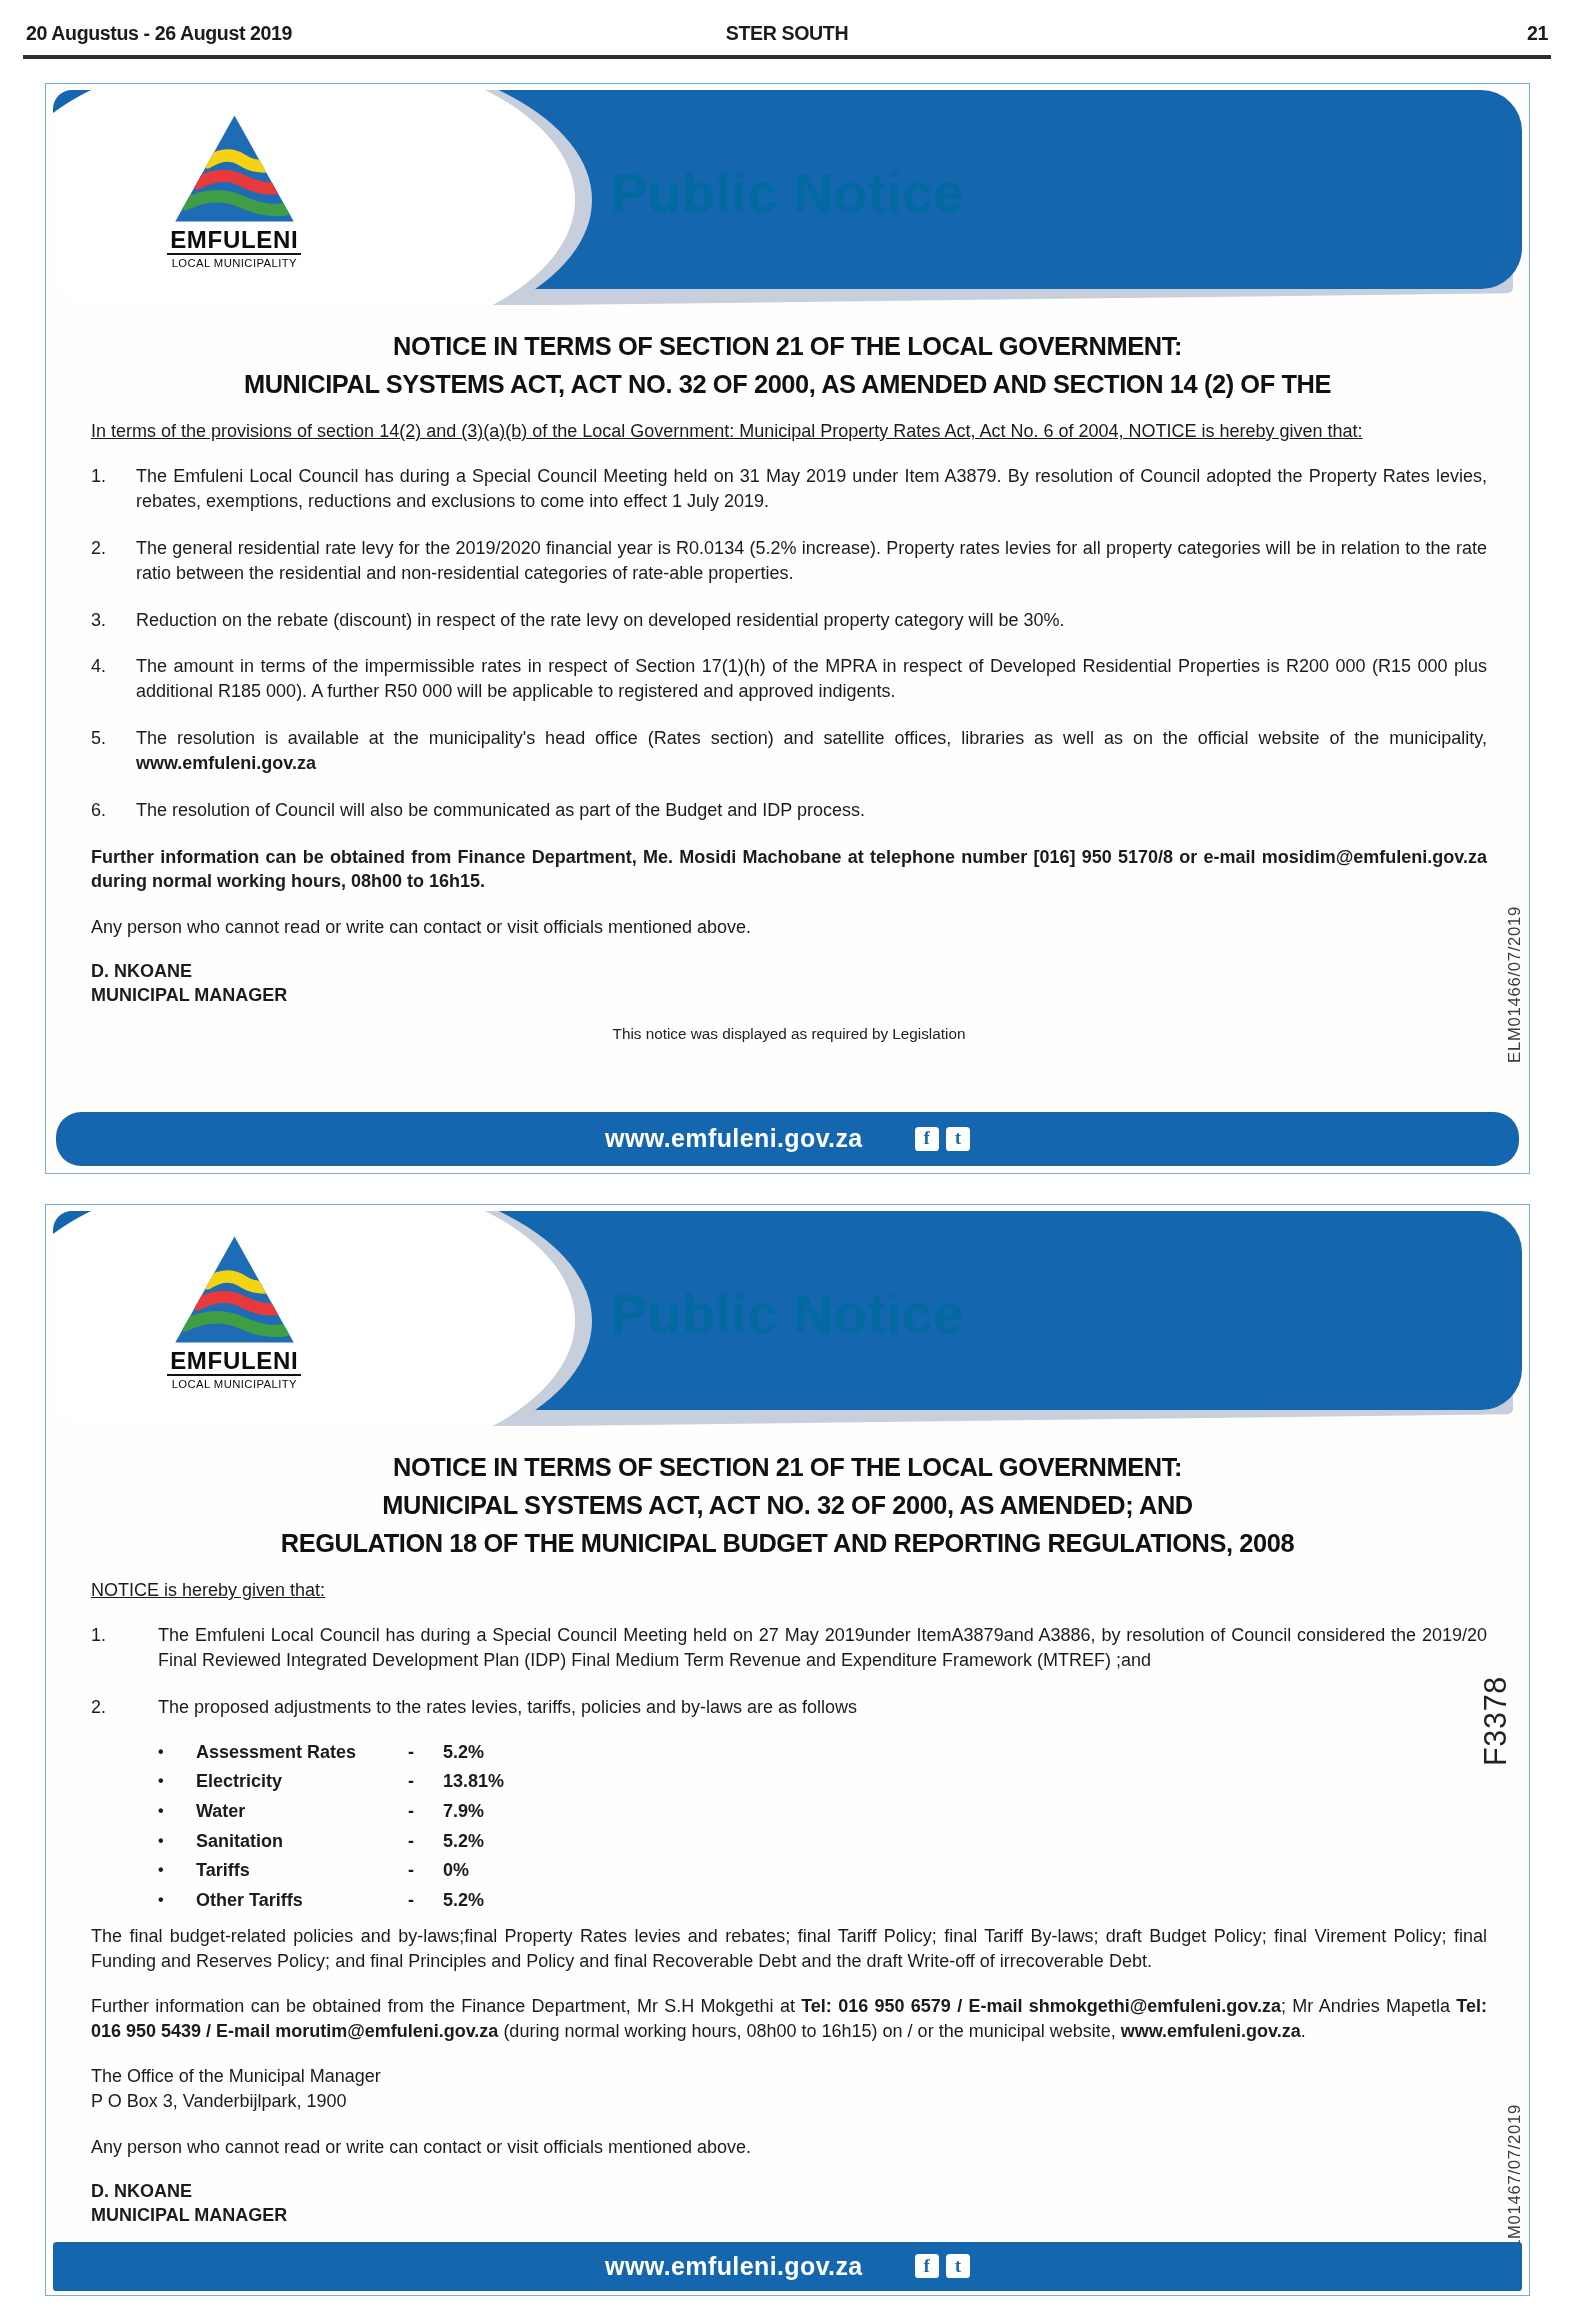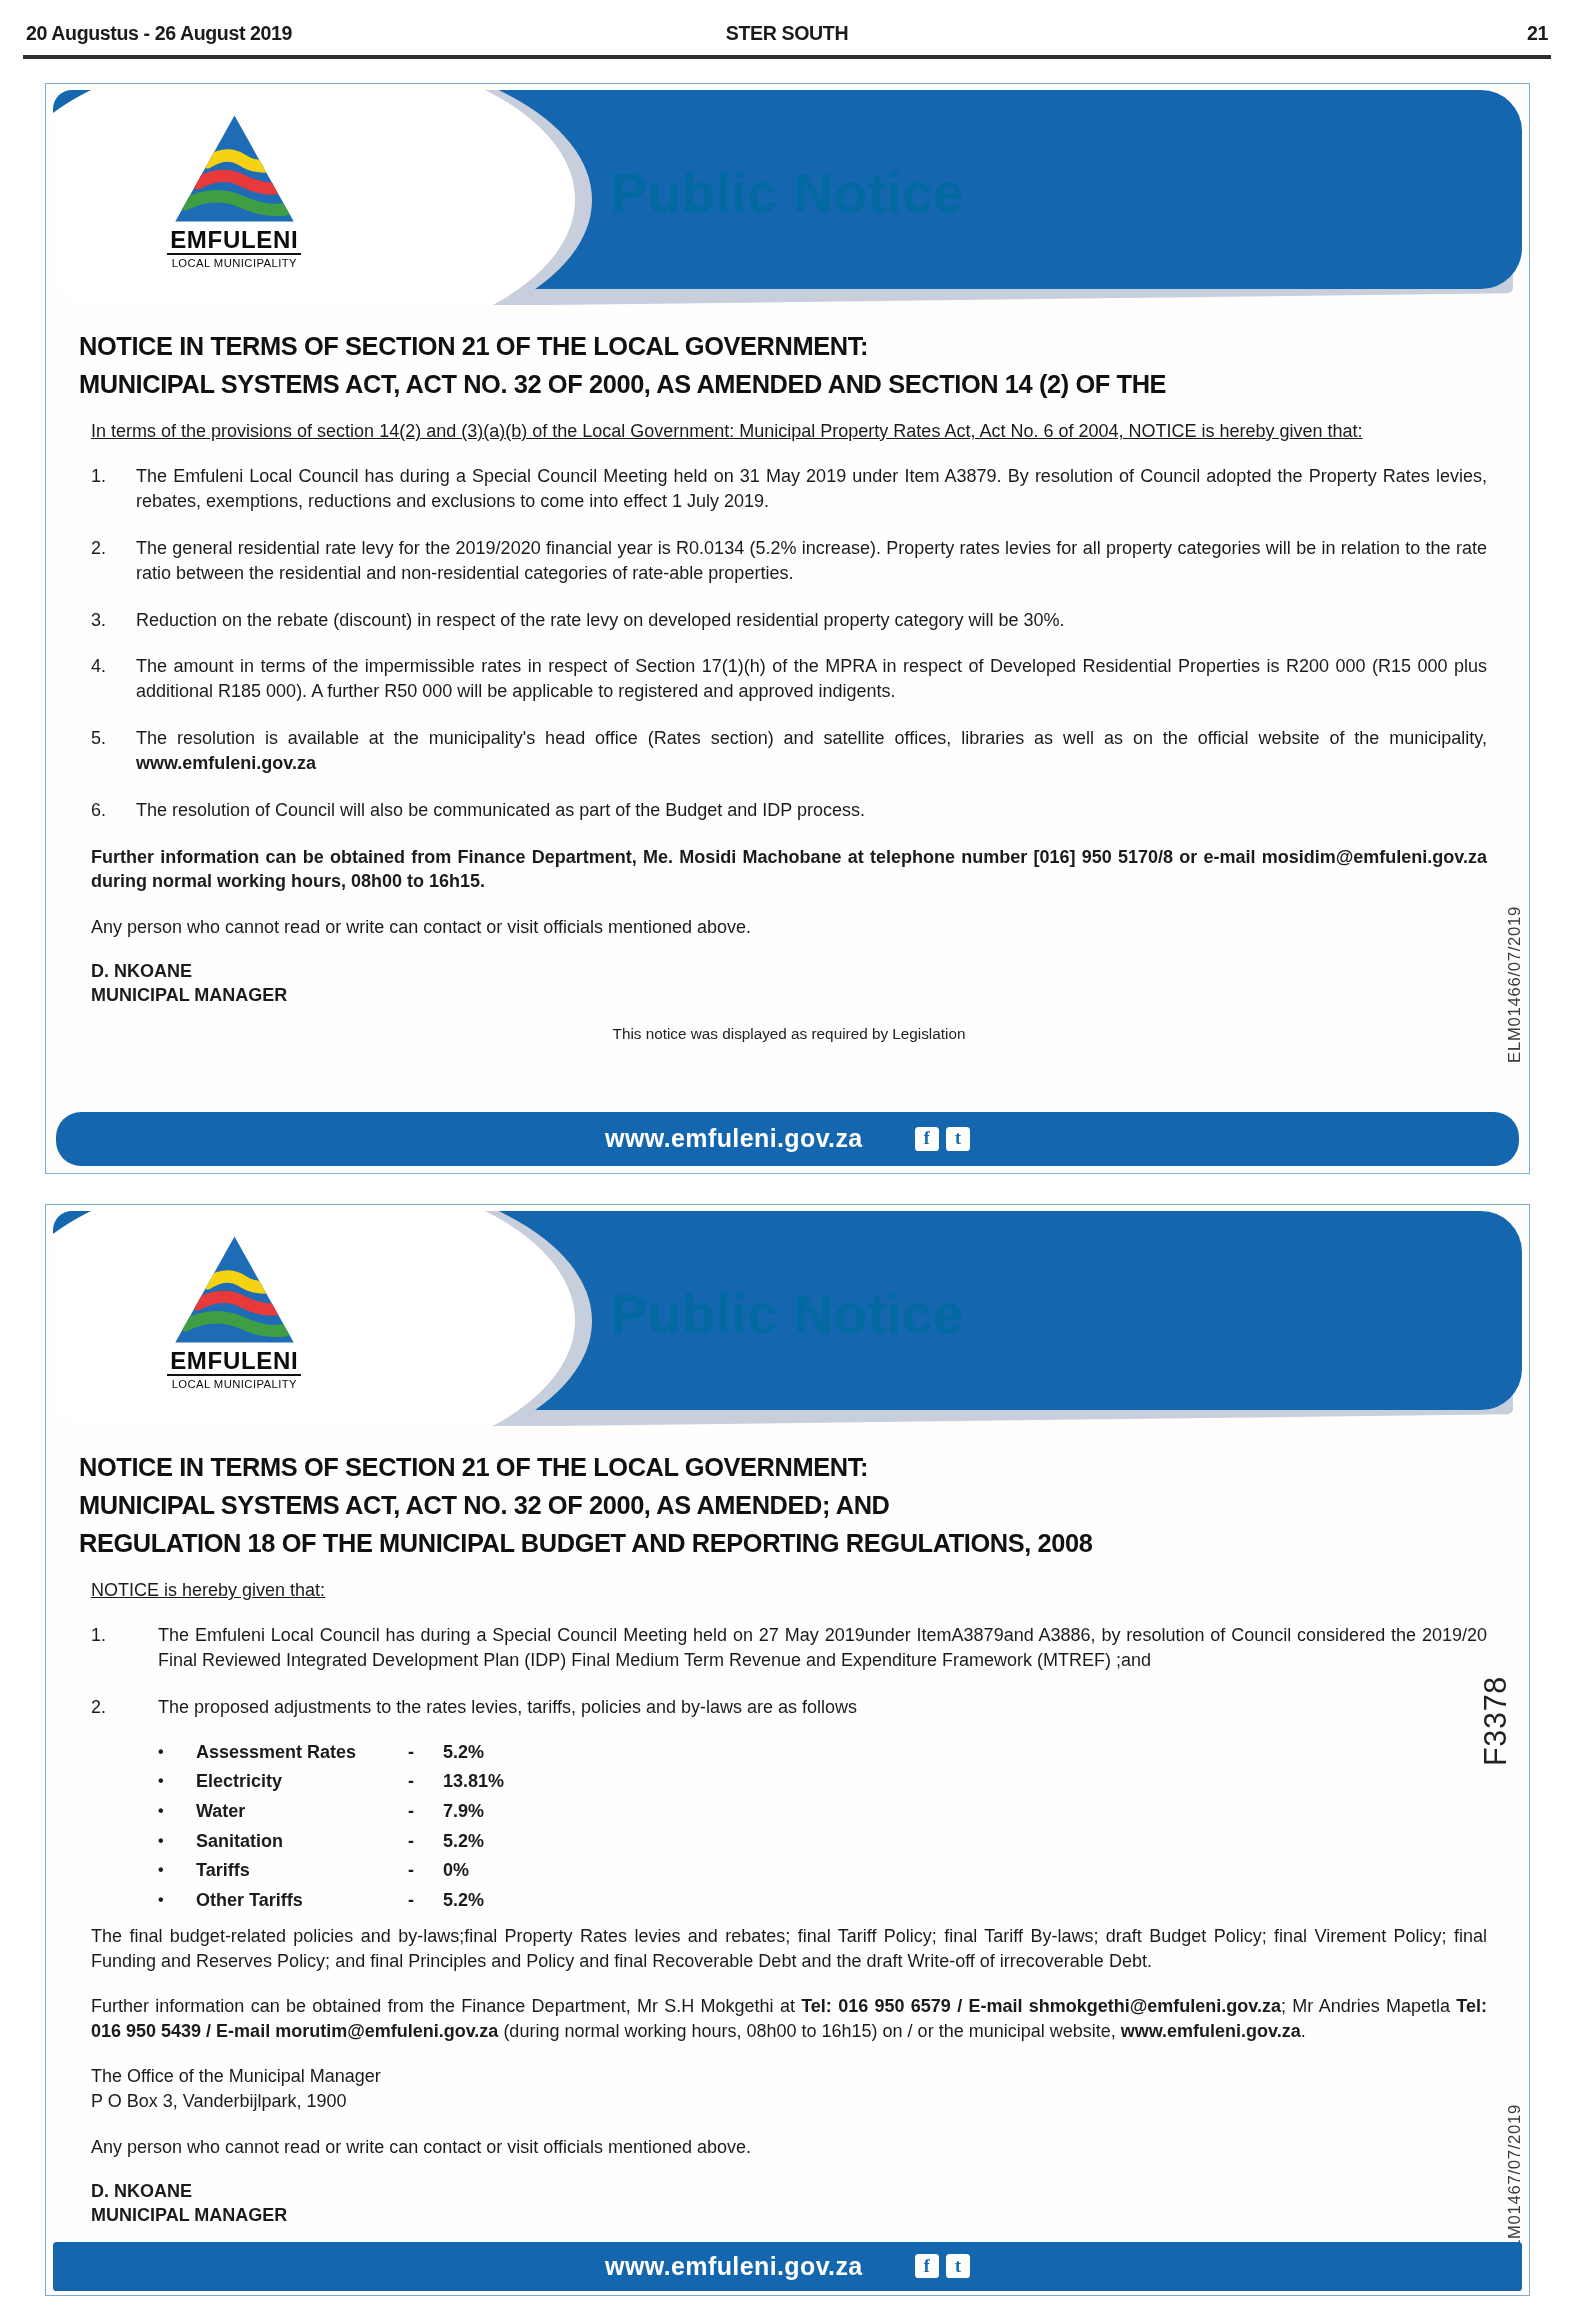--- a/index.html
+++ b/index.html
@@ -34,21 +34,21 @@
     border-radius:50%; background:#ffffff; }
   .logo { position:absolute; left:95px; top:23px; width:172px; text-align:center; }
   .logo-name { font-weight:bold; font-size:24px; letter-spacing:0.7px; color:#0d0d0d;
     border-bottom:2.2px solid #111; display:inline-block; padding:1.5px 2.9px 0.7px; line-height:1.05; }
   .logo-subtitle { font-size:11.3px; letter-spacing:0.4px; color:#0d0d0d; margin-top:2.2px; }
   .banner-title { position:absolute; left:414px; width:640px; top:50%;
     transform:translateY(-56%); text-align:center;
     font-size:55px; font-weight:bold; color:#0369a1; letter-spacing:0.4px; }
 
   
-  .notice-title { margin:22px 33px 16px; text-align:left; font-weight:bold;
+  .notice-title { margin:22px 33px 16px; text-align:center; font-weight:bold;
     font-size:25.4px; line-height:1.5; letter-spacing:-0.4px; color:#111; }
 
   
   .nbody { margin:0 42px 0 45px; font-size:18px; line-height:1.38; color:#1b1b1b; }
   .intro { margin-bottom:20.4px;text-decoration:underline; }
   .num-item { display:flex; margin-bottom:22px; }
   .num-item .num { flex:0 0 45px; }
   .notice-2 .num-item .num { flex:0 0 67px; }
   .num-item .itxt { flex:1; text-align:justify; }
   .para { margin-bottom:20.4px; text-align:justify; }

